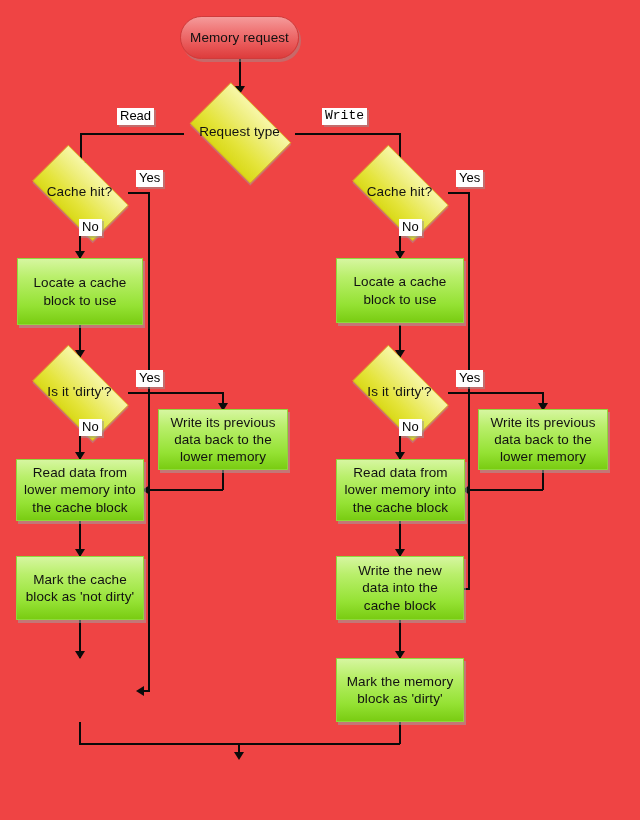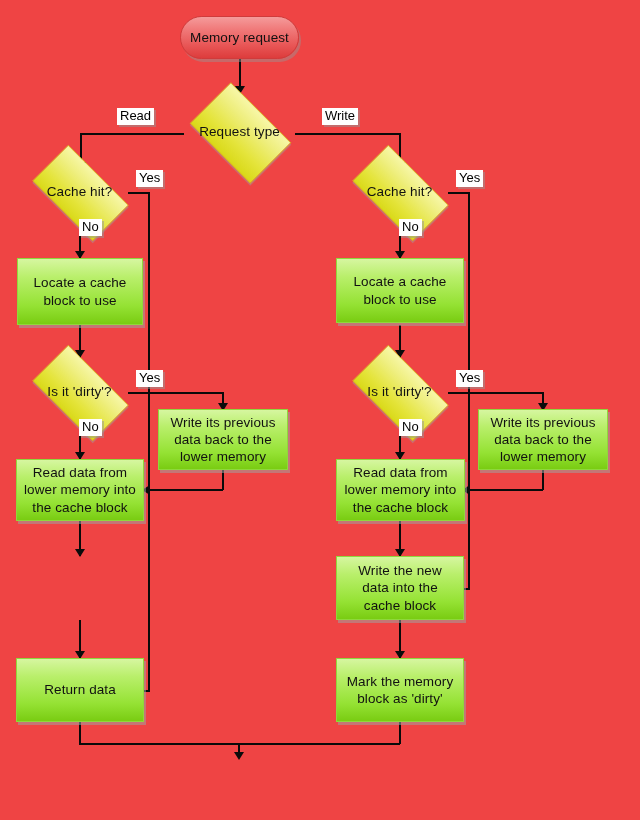--- a/index.html
+++ b/index.html
@@ -191,21 +191,21 @@
   <div class="node term" style="left:180px; top:16px; width:119px; height:43px;">
     <span>Memory request</span>
   </div>
 
   <div class="node decision" style="left:180px; top:92px; width:119px; height:80px;text-align:right;">
     <div class="dia"></div>
     <span class="dlabel">Request type</span>
   </div>
 
   <div class="elabel" style="left:117px; top:108px;">Read</div>
-  <div class="elabel" style="left:322px; top:108px;">Write</div>
+  <div class="elabel" style="left:322px; top:108px;font-family:Liberation Mono, monospace;">Write</div>
 
   <div class="node decision" style="left:20px; top:157px; width:119px; height:70px;">
     <div class="dia"></div>
     <span class="dlabel">Cache hit?</span>
   </div>
   <div class="elabel" style="left:136px; top:170px;">Yes</div>
   <div class="elabel" style="left:79px; top:219px;">No</div>
 
   <div class="node proc" style="left:17px; top:258px; width:126px; height:67px;">
     <span>Locate a cache block to use</span>
@@ -219,24 +219,24 @@
   <div class="elabel" style="left:79px; top:419px;">No</div>
 
   <div class="node proc" style="left:158px; top:409px; width:130px; height:61px;">
     <span>Write its previous data back to the lower memory</span>
   </div>
 
   <div class="node proc" style="left:16px; top:459px; width:128px; height:62px;">
     <span>Read data from lower memory into the cache block</span>
   </div>
 
-
-  <div class="node proc" style="left:16px; top:658px; width:128px; height:64px;">
-    <span>Return data</span>
-  </div>
+  <div class="node proc" style="left:16px; top:556px; width:128px; height:64px;">
+    <span>Mark the cache block as 'not dirty'</span>
+  </div>
+
 
   <div class="node decision" style="left:340px; top:157px; width:119px; height:70px;">
     <div class="dia"></div>
     <span class="dlabel">Cache hit?</span>
   </div>
   <div class="elabel" style="left:456px; top:170px;">Yes</div>
   <div class="elabel" style="left:399px; top:219px;">No</div>
 
   <div class="node proc" style="left:336px; top:258px; width:128px; height:65px;">
     <span>Locate a cache block to use</span>

